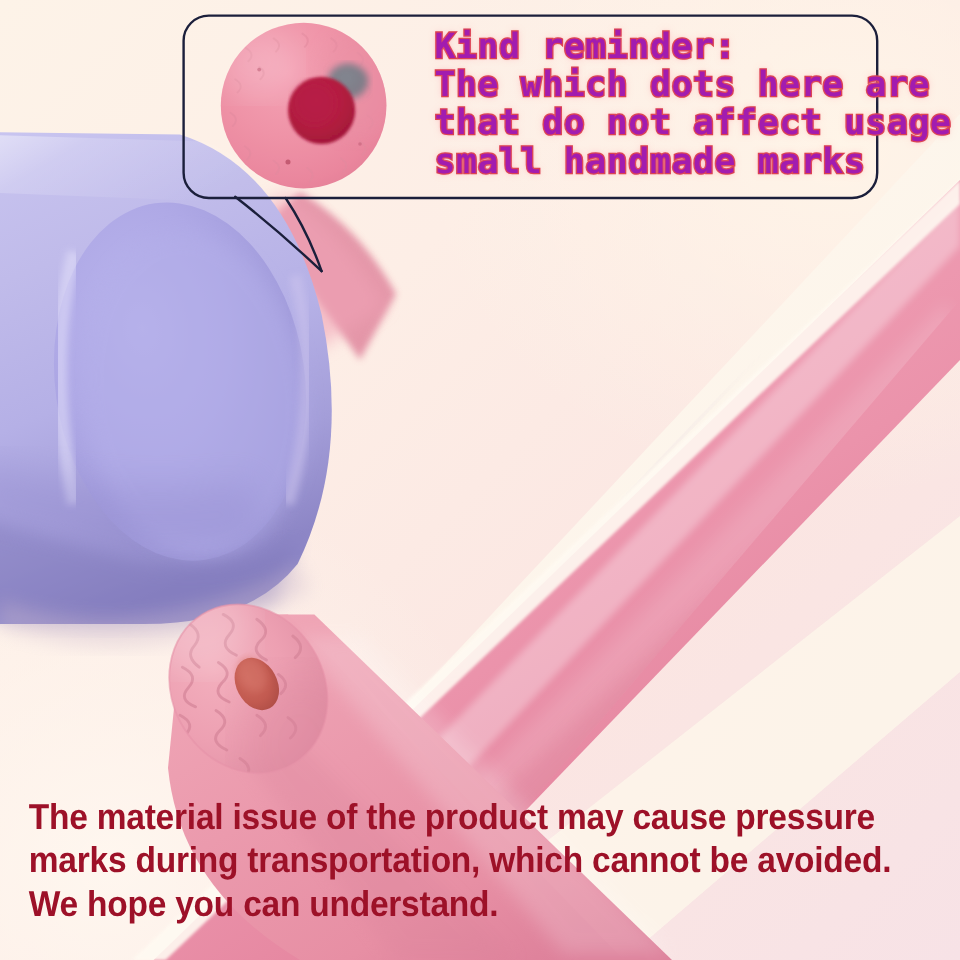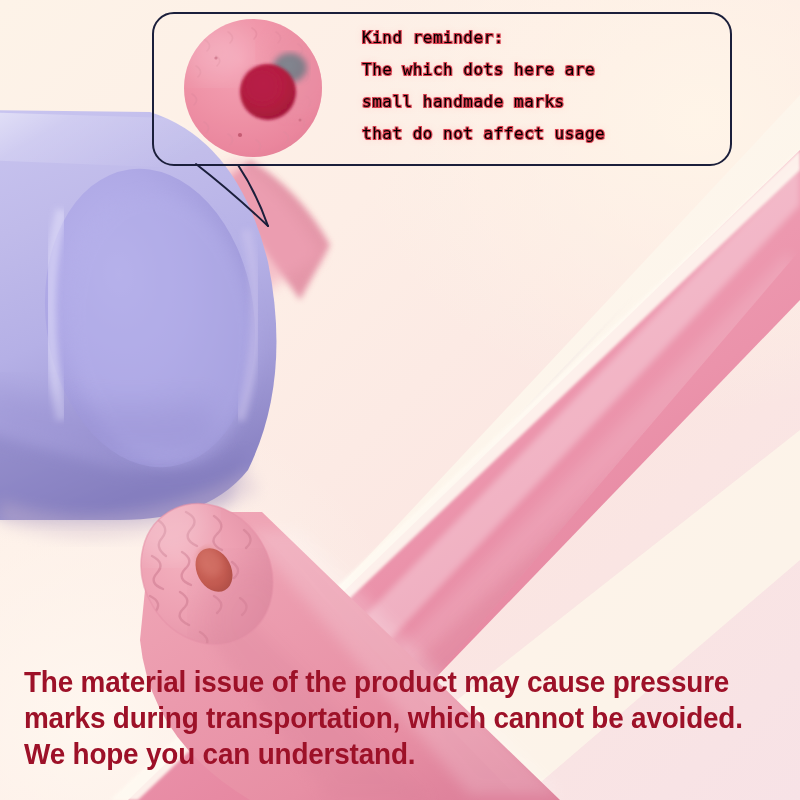--- a/index.html
+++ b/index.html
@@ -40,24 +40,24 @@
     border-radius: 22px;
     box-sizing: border-box;
     background: rgba(255,255,255,0.03);
   }
 
   #callout-text {
     left: 362px; top: 22px;
     width: 372px;
     line-height: 32px;
     font-family: "DejaVu Sans Mono", monospace;
-    font-weight: 400;
-    font-size: 16px;
+    font-weight: 700;
+    font-size: 29px;
     letter-spacing: 0.5px;
-    color: #000000;
+    color: #a21caf;
     -webkit-text-stroke: 2.2px #d93a4a;
     paint-order: stroke fill;
     text-shadow:
       0 0 2px rgba(217,58,74,0.55),
       0 0 6px rgba(255,150,165,0.5);
     white-space: nowrap;
   }
   #callout-text div { height: 32px; }
 
   
@@ -323,22 +323,22 @@
       </g>
 
     </g>
   </svg>
 
   <div class="layer" id="callout"></div>
 
   <div class="layer" id="callout-text">
     <div>Kind reminder:</div>
     <div>The which dots here are</div>
+    <div>that do not affect usage</div>
     <div>small handmade marks</div>
-    <div>that do not affect usage</div>
   </div>
 
   <div class="layer" id="caption">
     <div>The material issue of the product may cause pressure</div>
     <div>marks during transportation, which cannot be avoided.</div>
     <div>We hope you can understand.</div>
   </div>
 
 </div>
 

